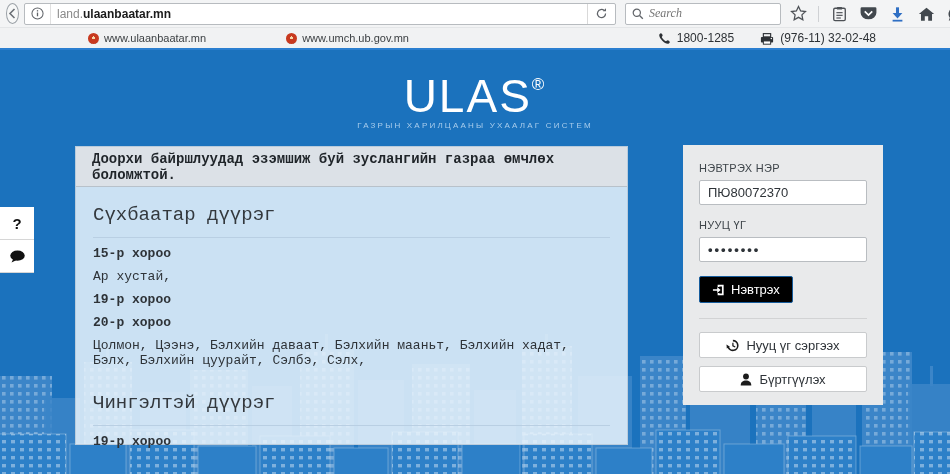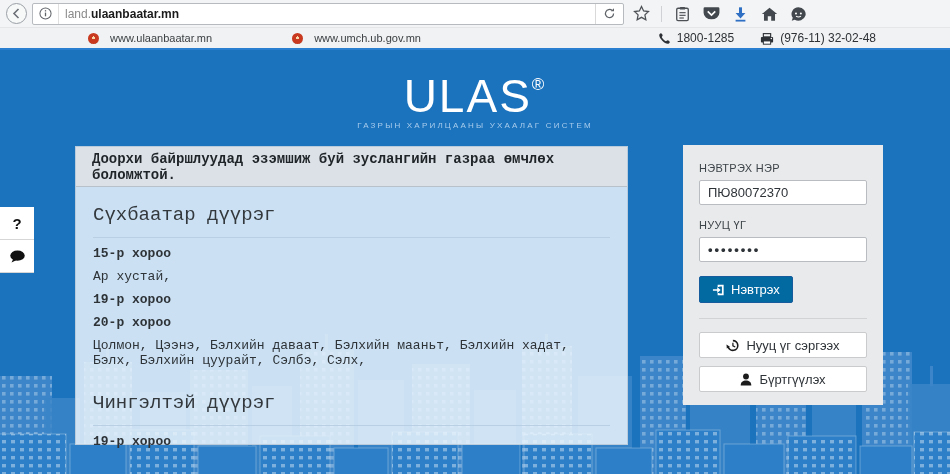--- a/index.html
+++ b/index.html
@@ -25,21 +25,21 @@
     border:1px solid #b7bbbf; border-radius:2px; display:flex; align-items:center; padding:0 6px; }
   .search-bar input { border:0; outline:none; width:110px; font-size:12px; font-style:italic;
     color:#555; margin-left:5px; background:transparent; font-family:"Liberation Serif", serif; }
   .chrome-icons { display:flex; align-items:center; margin-left:8px; gap:11px; }
   .chrome-icons .ico { width:18px; height:18px; display:flex; align-items:center;
     justify-content:center; color:#4d5156; }
   .tb-sep { width:1px; height:16px; background:#cfd1d4; }
 
   .bm-row { height:21px; display:flex; align-items:center; background:#f1f2f3;
     border-top:1px solid #e4e6e8; font-size:11px; color:#3c4043; padding:0 8px; }
-  .bookmark { display:flex; align-items:center; gap:11px; margin-left:80px; }
+  .bookmark { display:flex; align-items:center; gap:5px; margin-left:80px; }
   .bookmark:nth-of-type(2){ }
   .favicon { width:11px; height:11px; border-radius:50%;
     background:radial-gradient(circle at 50% 45%, #f6d8ab 0 18%, #c8391f 19% 70%, #a32a14 71%); }
   .contact-cluster { margin-left:auto; display:flex; align-items:center; gap:26px;
     margin-right:66px; font-size:12px; color:#2d3135; }
   .contact-item { display:flex; align-items:center; gap:6px; }
 
   
   .page { position:relative; width:950px; height:426px; background:#1b72bd;
     border-top:2px solid #2b7fd0; overflow:hidden; }
@@ -69,21 +69,21 @@
   .khoroo-places { font-size:13px; margin:8px 0; }
 
   
   .login { position:absolute; left:683px; top:95px; width:200px; height:260px;
     background:#e9eaeb; padding:17px 16px 0 16px; }
   .login-label { font-size:11px; color:#3d4449; letter-spacing:0.3px; margin-bottom:6px; }
   .login-input { width:168px; height:25px; border:1px solid #b9bdc1; border-radius:2px;
     background:#fff; font-size:13px; color:#2e3338; padding:0 8px; outline:none;
     font-family:"Liberation Sans", sans-serif; margin-bottom:14px; }
   .login-input.pwd { font-size:13px; font-weight:bold; letter-spacing:2px; }
-  .btn-login { height:27px; padding:0 12px; background:#0369a1; border:1px solid #175d9d;
+  .btn-login { height:27px; padding:0 12px; background:#000000; border:1px solid #175d9d;
     border-radius:2px; color:#fff; font-size:13px; display:inline-flex; align-items:center;
     gap:6px; cursor:pointer; font-family:"Liberation Sans", sans-serif; }
   .login-sep { border:0; border-top:1px solid #d2d3d4; margin:15px 0 13px 0; }
   .btn-white { width:168px; height:26px; background:#fff; border:1px solid #c9cbcd;
     border-radius:2px; font-size:13px; color:#2e3338; display:flex; align-items:center;
     justify-content:center; gap:7px; margin-bottom:8px; cursor:pointer;
     font-family:"Liberation Sans", sans-serif; }
   svg { display:block; }
 </style>
 </head>
@@ -104,20 +104,27 @@
             <rect x="6.3" y="3.4" width="1.4" height="1.4" fill="#5f6368"></rect>
           </svg>
       </span>
       <span class="url-text"><span class="url-prefix">land.</span><span class="url-domain">ulaanbaatar.mn</span></span>
       <span class="reload-btn">
         <svg width="13" height="13" viewBox="0 0 16 16">
             <path d="M13 8 a5 5 0 1 1 -1.7 -3.7" stroke="#5f6368" stroke-width="1.5" fill="none"></path>
             <path d="M13.5 1.5 L13.5 5.2 L9.8 5.2 Z" fill="#5f6368"></path>
           </svg>
       </span>
+    </div>
+    <div class="search-bar">
+      <svg width="12" height="12" viewBox="0 0 14 14">
+          <circle cx="5.6" cy="5.6" r="4.2" fill="none" stroke="#5f6368" stroke-width="1.4"></circle>
+          <line x1="8.8" y1="8.8" x2="12.6" y2="12.6" stroke="#5f6368" stroke-width="1.6"></line>
+        </svg>
+      <input type="text" placeholder="Search" style="">
     </div>
     <div class="chrome-icons">
       <span class="ico">
         <svg width="17" height="17" viewBox="0 0 20 20">
             <path d="M10 1.8 L12.5 7 L18.2 7.7 L14 11.6 L15.1 17.3 L10 14.5 L4.9 17.3 L6 11.6 L1.8 7.7 L7.5 7 Z" fill="none" stroke="#4d5156" stroke-width="1.5"></path>
           </svg>
       </span>
       <span class="tb-sep"></span>
       <span class="ico">
         <svg width="15" height="16" viewBox="0 0 16 18">

